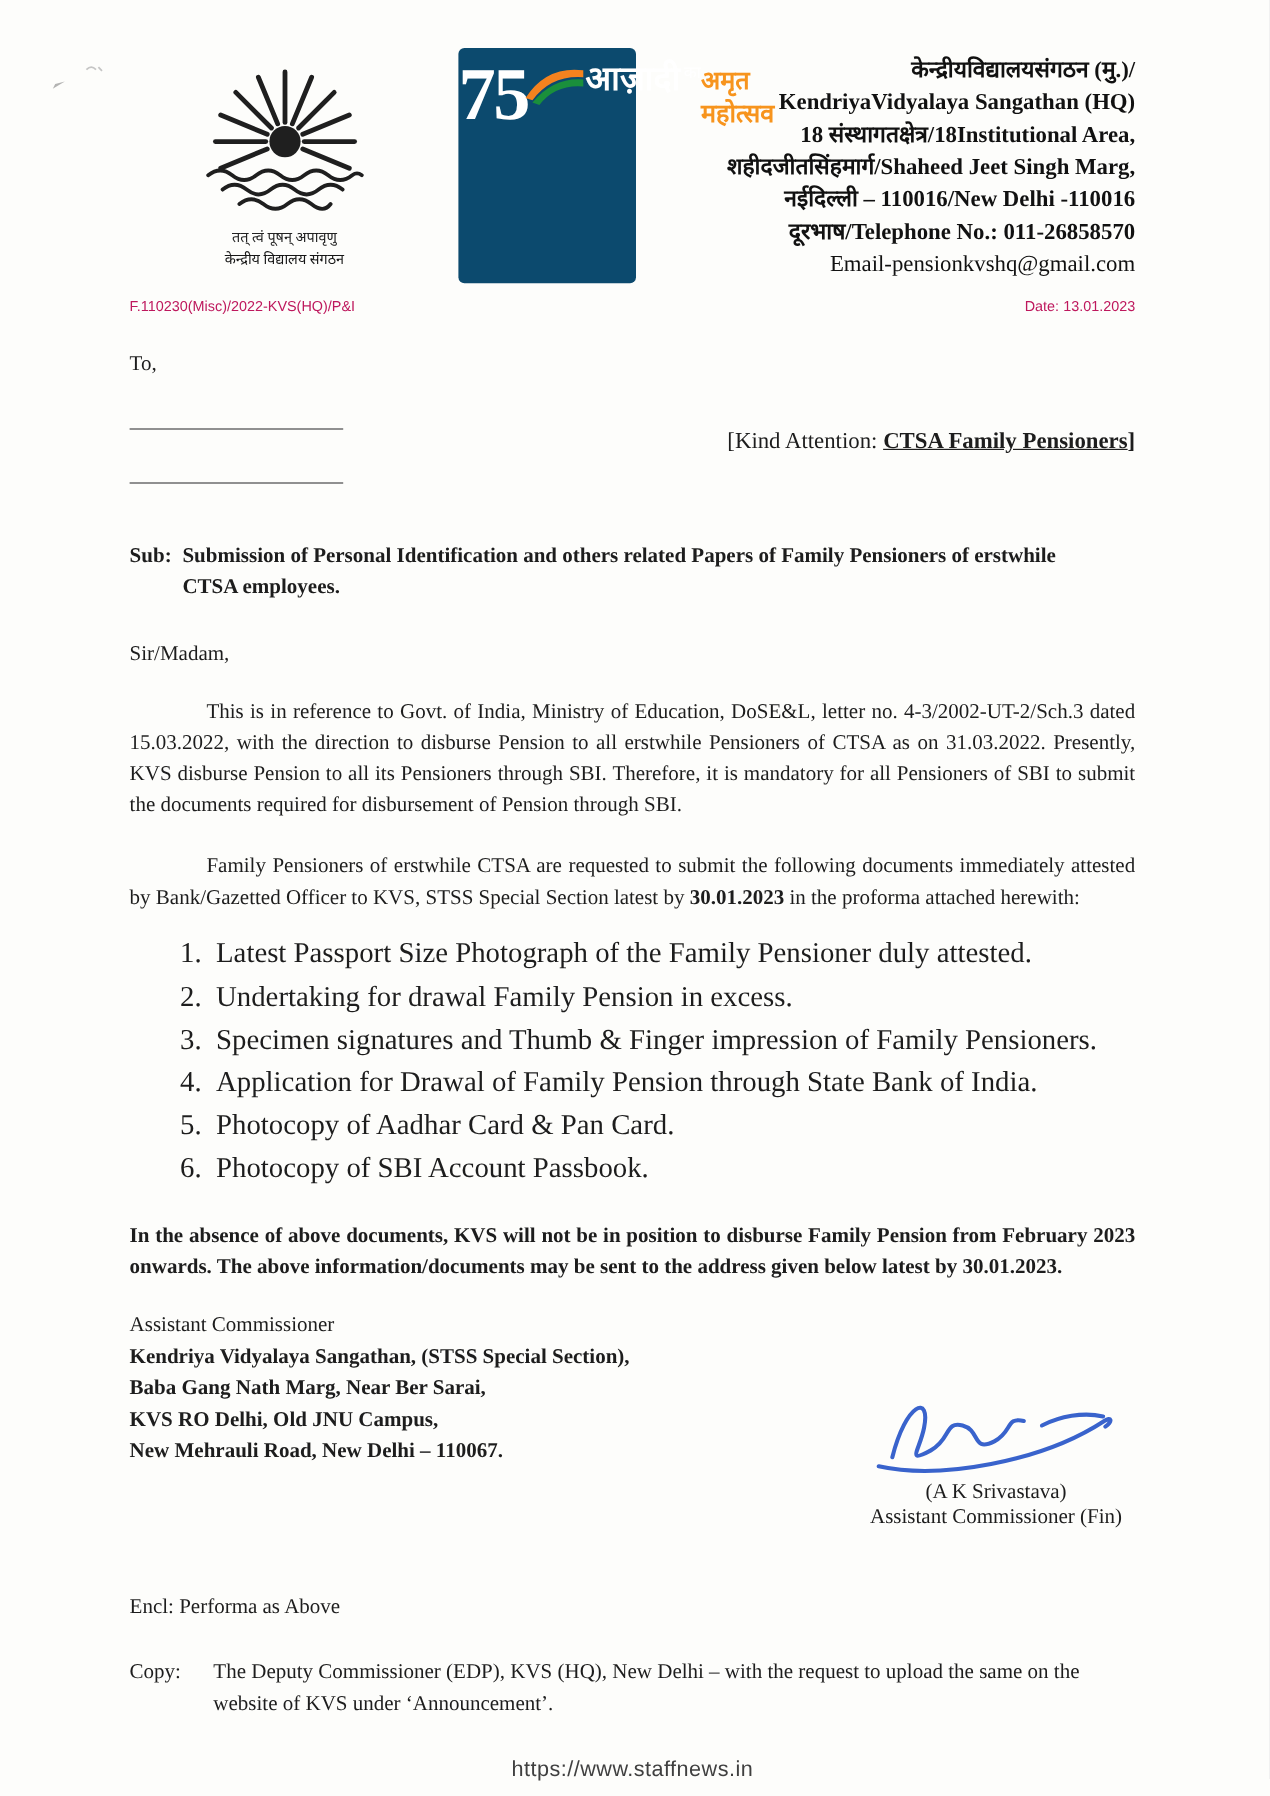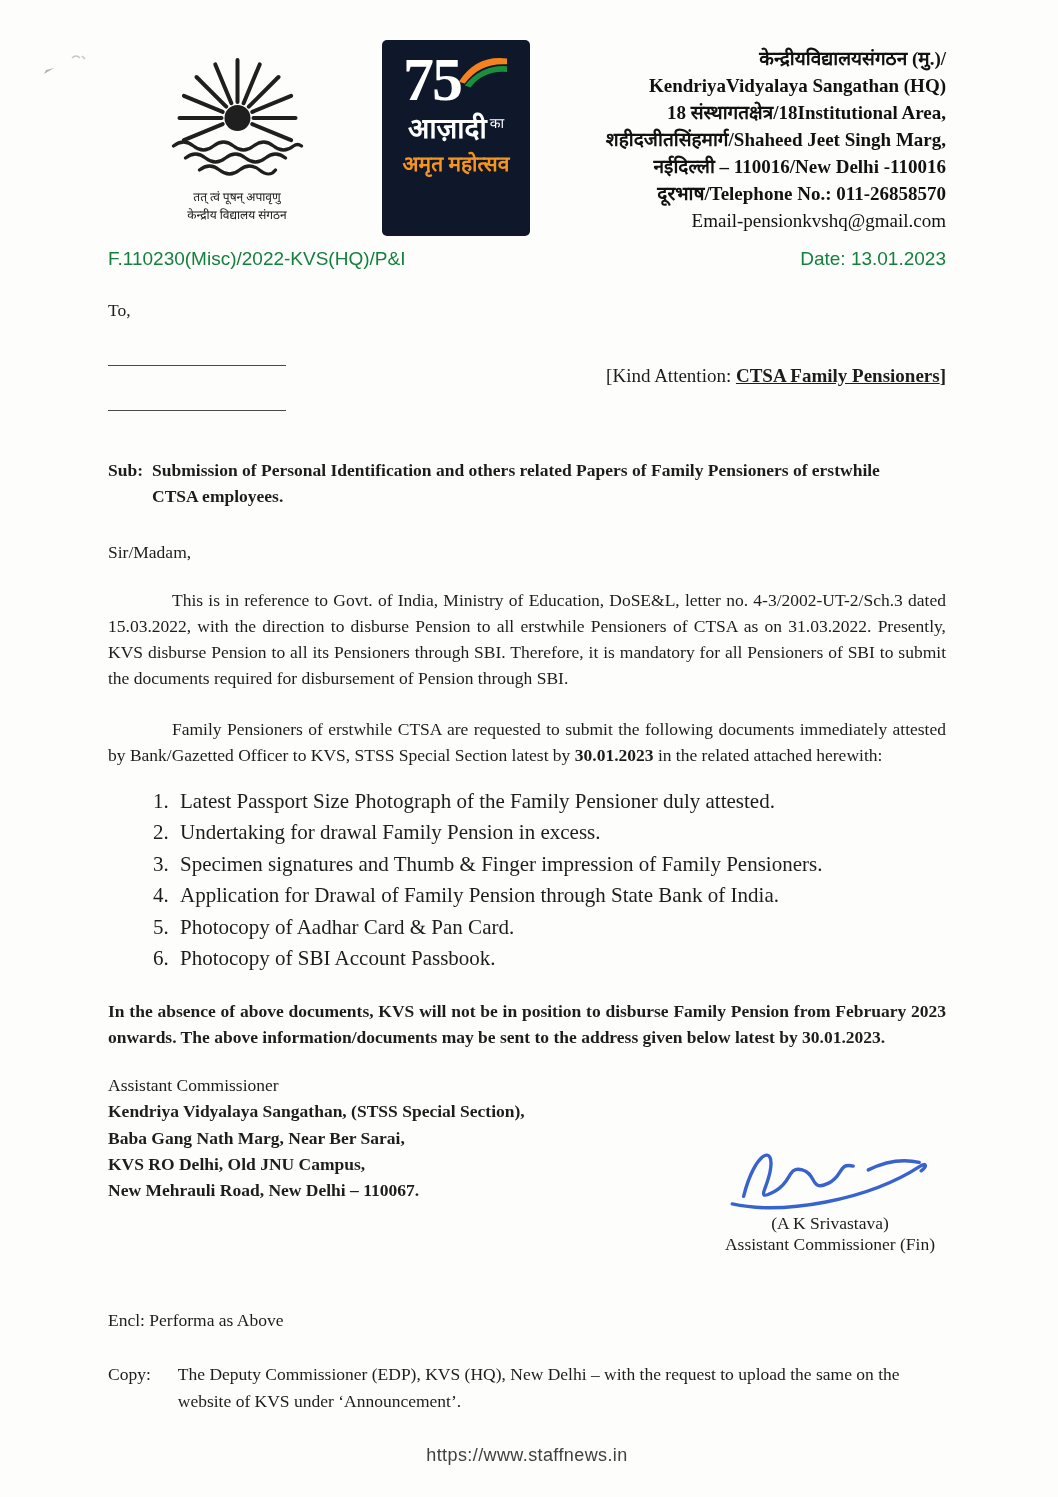--- a/index.html
+++ b/index.html
@@ -11,52 +11,52 @@
     padding:40px 112px 0 108px;
   }
   .pen-mark { position:absolute; left:38px; top:52px; opacity:.55; }
 
   
   .letterhead { display:flex; align-items:flex-start; gap:10px; }
   .kvs-logo { width:258px; text-align:center; flex:none; }
   .kvs-cap1 { font-size:12px; margin-top:-6px; color:#222; }
   .kvs-cap2 { font-size:12px; color:#161616; margin-top:1px; }
 
-  .azadi { flex:none; width:148px; height:196px; background:#0f172a; border-radius:5px;
-           color:#fff; display:flex; flex-direction:column; align-items:center;
+  .azadi { flex:none; width:148px; height:196px; background:#0c4a6e; border-radius:5px;
+           color:#fff; display:flex; align-items:flex-start;
            padding-top:8px; margin-left:6px; }
   .a75-row { display:flex; align-items:flex-start; position:relative; }
   .a75 { font-size:62px; font-weight:bold; line-height:1; letter-spacing:-2px; }
   .a75-flag { margin-left:-4px; margin-top:4px; }
   .azadi-mid { font-size:28px; font-weight:bold; line-height:1.1; margin-top:4px; }
   .azadi-ka { font-size:14px; font-weight:normal; vertical-align:super; margin-left:3px; }
   .azadi-bot { font-size:21px; font-weight:bold; color:#f7941d; margin-top:4px; }
 
   .org-block { margin-left:auto; text-align:right; font-weight:bold;
                font-size:19px; line-height:1.42; color:#111; padding-top:6px; }
   .org-block .email-line { font-weight:normal; }
 
   
   .ref-row { display:flex; justify-content:space-between; margin-top:12px;
-             font-family:"Liberation Sans", sans-serif; font-size:19px; color:#15803d; }
+             font-family:"Liberation Sans", sans-serif; font-size:12px; color:#be185d; }
 
   
   .to-line { margin-top:30px; font-size:17.5px; }
   .recip { display:flex; justify-content:space-between; margin-top:44px; }
   .blank-line { width:178px; border-bottom:1.5px solid #4a4a4a; height:0; }
   .blank-line + .blank-line { margin-top:44px; }
   .kind-attn { font-size:19px; margin-top:0; }
   .kind-attn b { text-decoration:underline; }
 
   
   .subject { margin-top:46px; display:flex; gap:9px; font-weight:bold;
              font-size:17.5px; line-height:1.5; max-width:805px; }
   .sirmadam { margin-top:32px; font-size:17.5px; }
   .para { margin-top:24px; font-size:17.5px; line-height:1.5; text-align:justify; text-indent:64px; }
-  .doc-list { margin-top:18px; padding-left:66px; font-size:21px; line-height:1.45; }
+  .doc-list { margin-top:18px; padding-left:66px; font-size:24px; line-height:1.45; }
   .doc-list li { padding-left:6px; margin-bottom:1px; }
   .warning { margin-top:24px; font-size:17.5px; line-height:1.5; text-align:justify; font-weight:bold; }
 
   
   .sig-section { position:relative; margin-top:22px; min-height:212px; }
   .sender-address { font-size:17.5px; line-height:1.5; }
   .sender-address div { font-weight:bold; }
   .sender-address div:first-child { font-weight:normal; }
   .signature-block { position:absolute; right:-14px; top:62px; text-align:center; width:260px; }
   .sig-name { font-size:17.5px; margin-top:-10px; }
@@ -150,21 +150,21 @@
 
   <div class="subject">
     <span>Sub:</span>
     <div>Submission of Personal Identification and others related Papers of Family Pensioners of erstwhile CTSA employees.</div>
   </div>
 
   <div class="sirmadam">Sir/Madam,</div>
 
   <p class="para">This is in reference to Govt. of India, Ministry of Education, DoSE&amp;L, letter no. 4-3/2002-UT-2/Sch.3 dated 15.03.2022, with the direction to disburse Pension to all erstwhile Pensioners of CTSA as on 31.03.2022. Presently, KVS disburse Pension to all its Pensioners through SBI. Therefore, it is mandatory for all Pensioners of SBI to submit the documents required for disbursement of Pension through SBI.</p>
 
-  <p class="para"><span>Family Pensioners of erstwhile CTSA are requested to submit the following documents immediately attested by Bank/Gazetted Officer to KVS, STSS Special Section latest by </span><b>30.01.2023</b><span> in the related attached herewith:</span></p>
+  <p class="para"><span>Family Pensioners of erstwhile CTSA are requested to submit the following documents immediately attested by Bank/Gazetted Officer to KVS, STSS Special Section latest by </span><b>30.01.2023</b><span> in the proforma attached herewith:</span></p>
 
   <ol class="doc-list">
     <li>Latest Passport Size Photograph of the Family Pensioner duly attested.</li>
     <li>Undertaking for drawal Family Pension in excess.</li>
     <li>Specimen signatures and Thumb &amp; Finger impression of Family Pensioners.</li>
     <li>Application for Drawal of Family Pension through State Bank of India.</li>
     <li>Photocopy of Aadhar Card &amp; Pan Card.</li>
     <li>Photocopy of SBI Account Passbook.</li>
   </ol>
 

